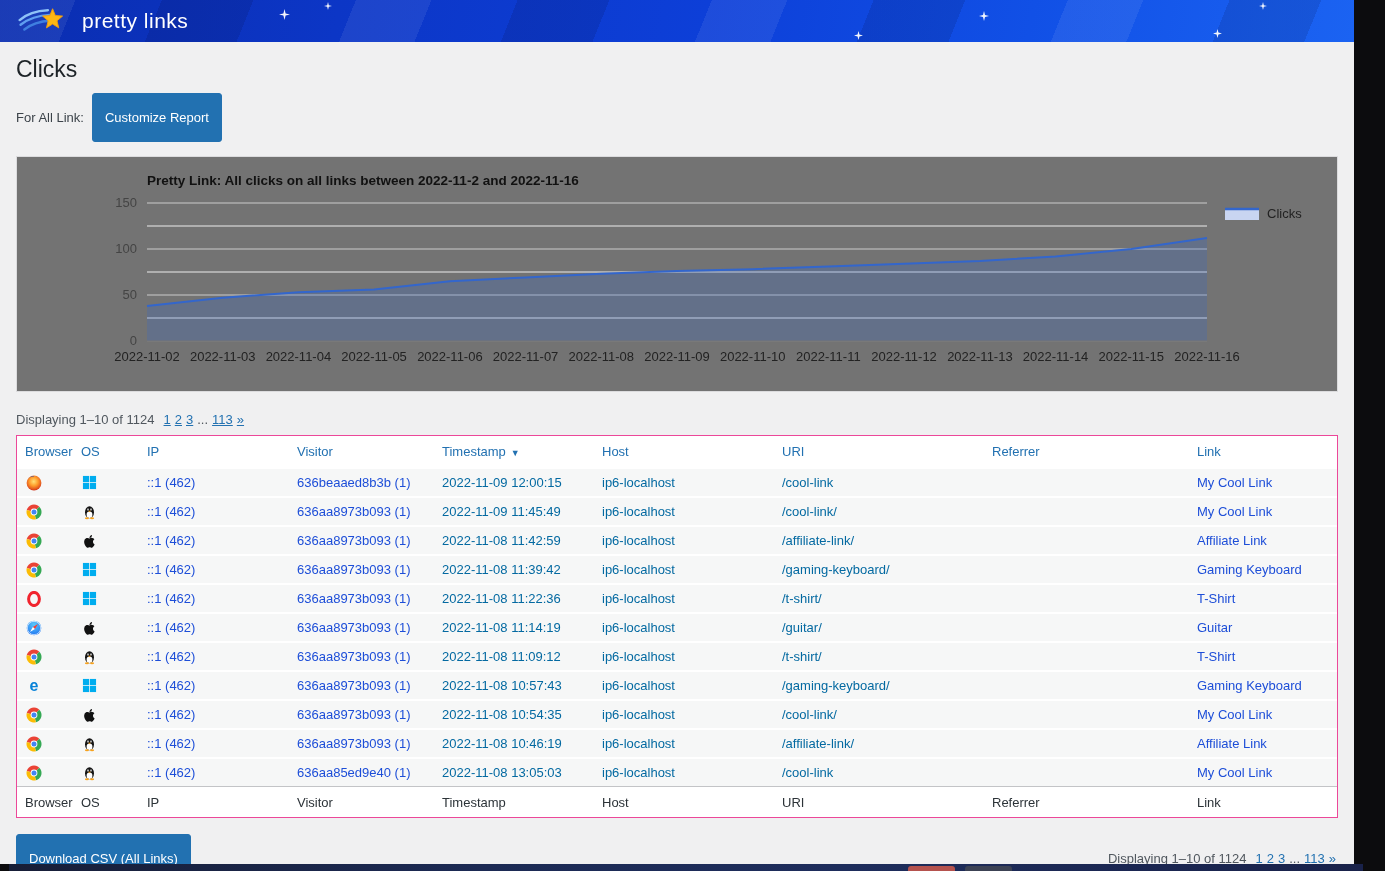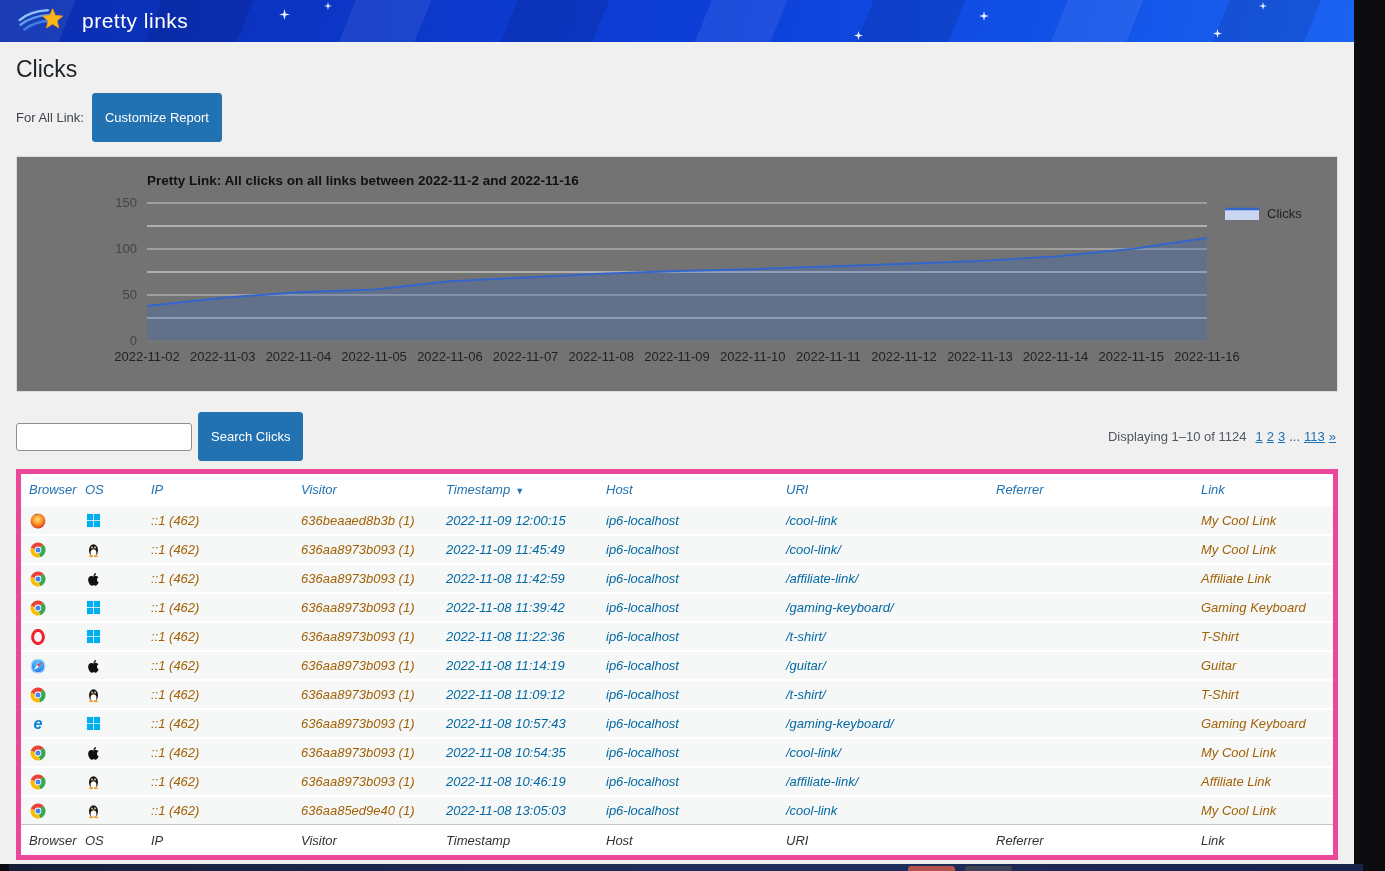--- a/index.html
+++ b/index.html
@@ -41,32 +41,32 @@
   .toolbar-row { display:flex; justify-content:space-between; align-items:center; margin:2px 0 8px; }
   .search-group { display:flex; align-items:center; gap:6px; }
   .search-group input {
     width:176px; height:28px; border:1px solid #8c8f94; border-radius:3px;
     background:#fff; padding:0 8px; font-size:13px; font-family:inherit;
   }
   .paging { font-size:13px; color:#50575e; display:flex; align-items:center; gap:7px; }
   .paging-links a { color:#2271b1; text-decoration:underline; margin:0 2px; }
   .paging-links .dots { color:#50575e; margin:0 2px; }
   
-  .clicks-table { background:#fff; border:5px solid #ec4899;font-style:italic; }
+  .clicks-table { background:#fff; border:1px solid #ec4899; }
   .trow {
     display:grid;
     grid-template-columns:56px 66px 150px 145px 160px 180px 210px 205px 1fr;
     align-items:center; padding-left:8px; font-size:13px;
   }
   .trow.thead { height:31px; }
   .trow.thead a { color:#2271b1; text-decoration:none; cursor:pointer; }
   .trow.thead .sort { font-size:9px; margin-left:5px; color:#2271b1; }
   .trow.tfoot { height:31px; color:#2c3338; border-top:1px solid #c3c4c7; font-weight:400; }
   .trow.data { height:29px; background:#f6f7f7; border-top:2px solid #fff; }
-  .trow.data a { color:#a16207; text-decoration:none; }
+  .trow.data a { color:#1d4ed8; text-decoration:none; }
   .trow.data .plain { color:#0369a1; }
   .icon { display:inline-flex; width:17px; height:17px; align-items:center; justify-content:center; }
   
   .bottom-bar { display:flex; justify-content:space-between; align-items:center; margin:16px 0 20px; }
   
   .bottom-strip {
     position:absolute; left:9px; top:864px; width:1354px; height:7px;
     background:linear-gradient(90deg,#171e37 0%,#1c2a54 35%,#1e2d5c 62%,#19224a 100%);
   }
   .strip-btn { position:absolute; top:2px; height:5px; border-radius:3px 3px 0 0; }
@@ -167,24 +167,20 @@
             <text x="1102.3" y="192" font-size="13" fill="#222" text-anchor="middle">2022-11-15</text>
             <text x="1178.0" y="192" font-size="13" fill="#222" text-anchor="middle">2022-11-16</text>
             <rect x="1196" y="40" width="34" height="11" fill="#c9d5f1"></rect>
             <line x1="1196" x2="1230" y1="40" y2="40" stroke="#3366cc" stroke-width="2.5"></line>
             <text x="1238" y="49" font-size="13" fill="#222">Clicks</text>
           </svg>
         </div>
     </div>
 
     <div class="toolbar-row">
-      <div class="search-group">
-        <input type="text" placeholder="" style="">
-        <button class="btn">Search Clicks</button>
-      </div>
       <div class="paging">
         <span>Displaying 1–10 of 1124</span>
         <span class="paging-links"><a>1</a><a>2</a><a>3</a><span class="dots">...</span><a>113</a><a>»</a></span>
       </div>
     </div>
 
     <div class="clicks-table">
       <div class="trow thead">
           <a>Browser</a>
           <a>OS</a>

